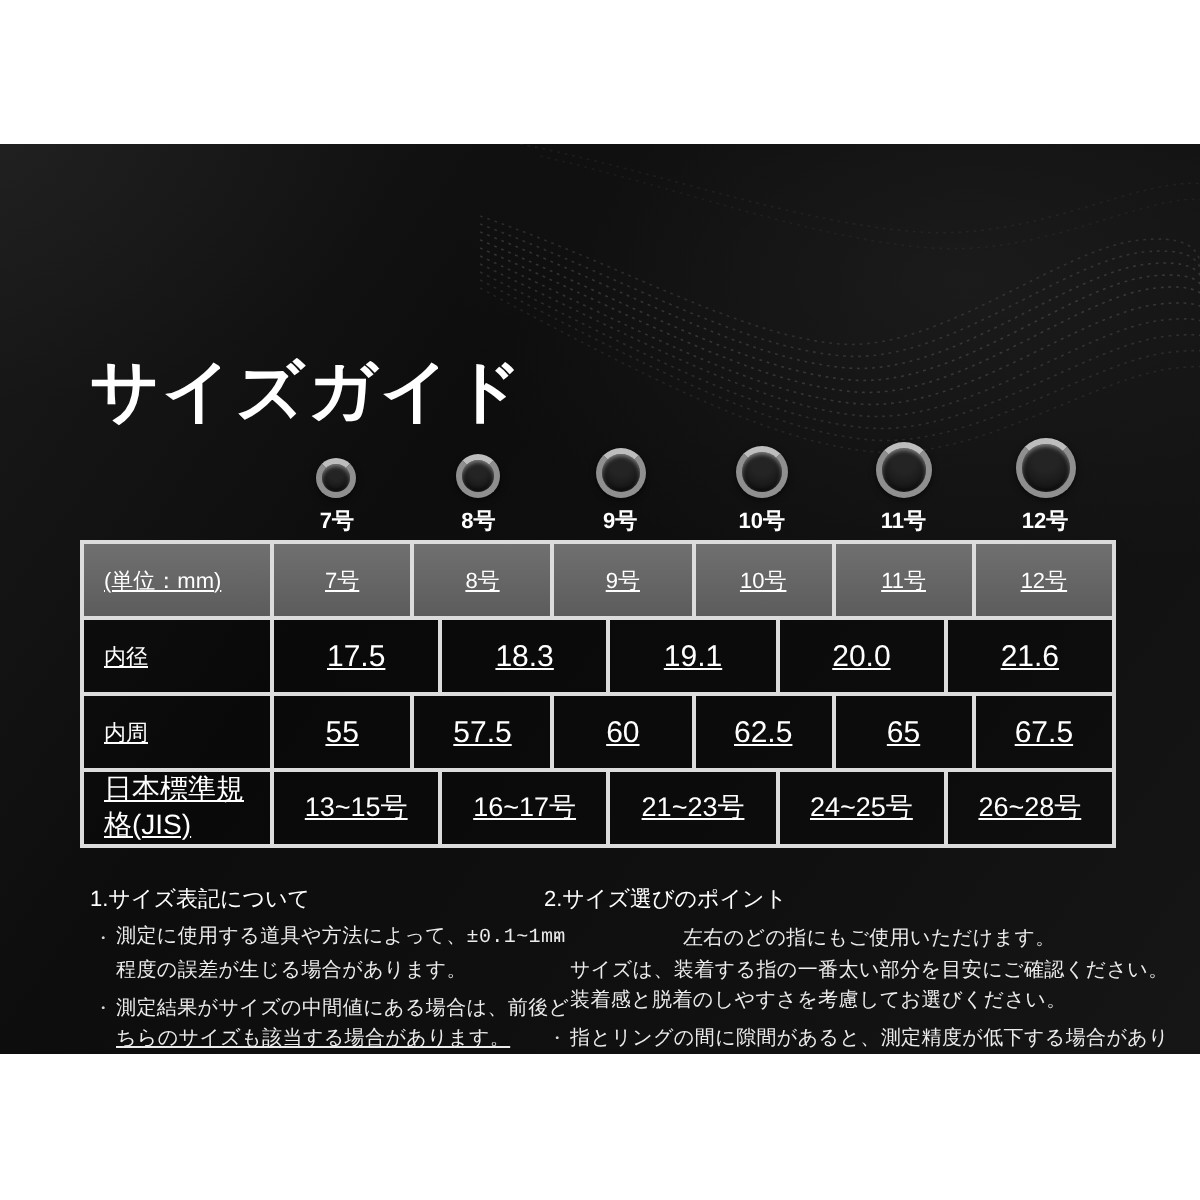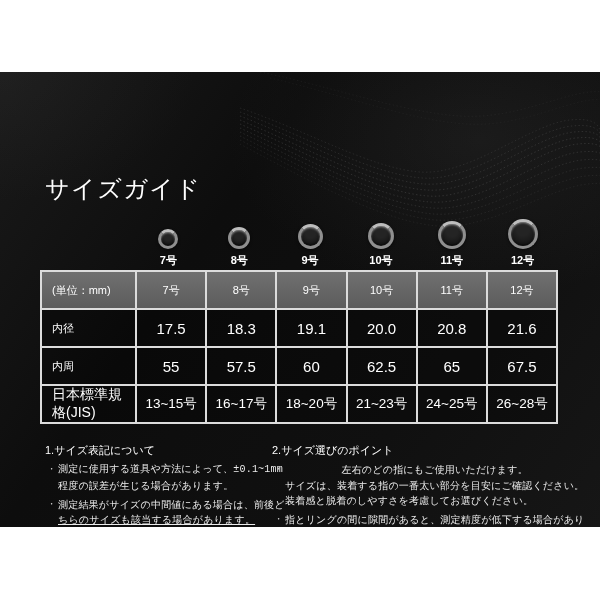--- a/index.html
+++ b/index.html
@@ -12,21 +12,21 @@
     background:
       radial-gradient(ellipse 420px 260px at 80% 15%, rgba(70,70,70,0.22), transparent 60%),
       radial-gradient(ellipse 300px 200px at 0% 0%, rgba(60,60,60,0.18), transparent 65%),
       linear-gradient(125deg,#1a1a1a 0%,#0d0d0d 35%,#101010 70%,#161616 100%);
     overflow:hidden;
   }
   .mesh { position:absolute; right:0; top:0; width:360px; height:250px; pointer-events:none; }
 
   
   .title {
-    position:absolute; left:45px; top:101px; font-size:24px; font-weight:400;
+    position:absolute; left:45px; top:101px; font-size:34px; font-weight:700;
     color:#ffffff; letter-spacing:1.5px;
   }
 
   
   .rings { position:absolute; left:133px; top:146px; width:425px; height:50px; display:flex; }
   .ring-item { flex:1 1 0; display:flex; flex-direction:column; align-items:center; justify-content:flex-end; }
   .ring-circle {
     display:block; border-radius:50%;
     border:3px solid #8f8f8f; border-top-color:#bdbdbd;
     background:radial-gradient(circle at 50% 32%, #242424 30%, #151515 75%);
@@ -39,21 +39,21 @@
 
   
   .size-table {
     position:absolute; left:40px; top:198px; width:518px;
     border:2px solid #dcdcdc; background:rgba(0,0,0,0.25);
   }
   .t-row { display:flex; }
   .t-row + .t-row { border-top:2px solid #dcdcdc; }
   .t-cell {
     flex:1 1 0; display:flex; align-items:center; justify-content:center;
-    border-left:2px solid #dcdcdc; color:#ffffff; min-width:0;
+    border-left:2px solid #dcdcdc; color:#ffffff; min-width:0;text-decoration:underline;
   }
   .t-cell:first-child { flex:0 0 93px; justify-content:flex-start; padding-left:10px; border-left:none; }
   .t-head { height:36px; background:linear-gradient(#707070,#5c5c5c); }
   .t-head .t-cell { font-size:11px; font-weight:400; }
   .t-data { height:38px; }
   .t-data .t-cell { font-size:15px; font-weight:500; }
   .t-data .t-cell.row-label { font-size:11px; font-weight:400; }
   .t-data.jis .t-cell { font-size:13.5px; }
   .t-data.jis .t-cell.row-label { font-size:14px; }
 
@@ -128,37 +128,35 @@
         <div class="t-cell">10号</div>
         <div class="t-cell">11号</div>
         <div class="t-cell">12号</div>
       </div>
       <div class="t-row t-data">
         <div class="t-cell row-label">内径</div>
         <div class="t-cell">17.5</div>
         <div class="t-cell">18.3</div>
         <div class="t-cell">19.1</div>
         <div class="t-cell">20.0</div>
-        <div class="t-cell">20.8</div>
         <div class="t-cell">21.6</div>
       </div>
       <div class="t-row t-data">
         <div class="t-cell row-label">内周</div>
         <div class="t-cell">55</div>
         <div class="t-cell">57.5</div>
         <div class="t-cell">60</div>
         <div class="t-cell">62.5</div>
         <div class="t-cell">65</div>
         <div class="t-cell">67.5</div>
       </div>
       <div class="t-row t-data jis">
         <div class="t-cell row-label">日本標準規格(JIS)</div>
         <div class="t-cell">13~15号</div>
         <div class="t-cell">16~17号</div>
-        <div class="t-cell">18~20号</div>
         <div class="t-cell">21~23号</div>
         <div class="t-cell">24~25号</div>
         <div class="t-cell">26~28号</div>
       </div>
     </div>
 
     <div class="note-col note-1">
       <div class="note-heading">1.サイズ表記について</div>
       <div class="bullet">
         <span class="bullet-marker">・</span>

